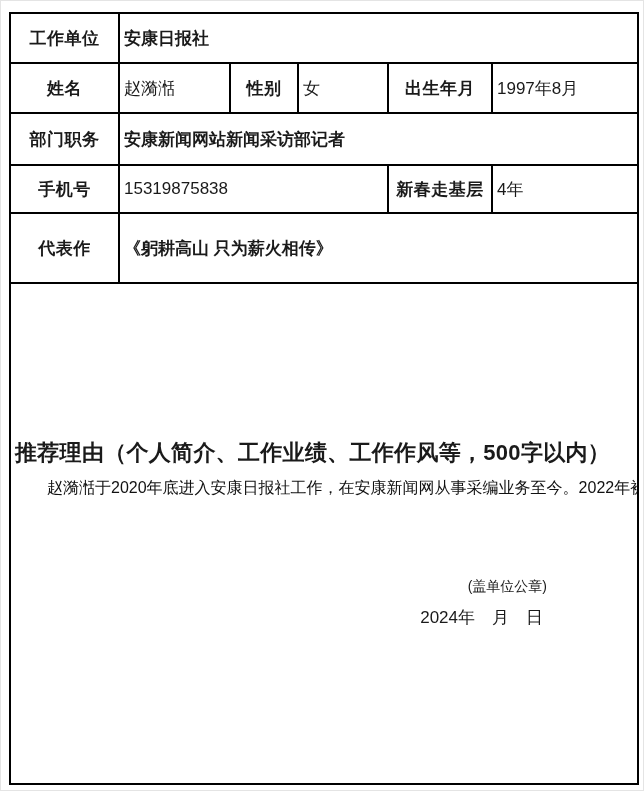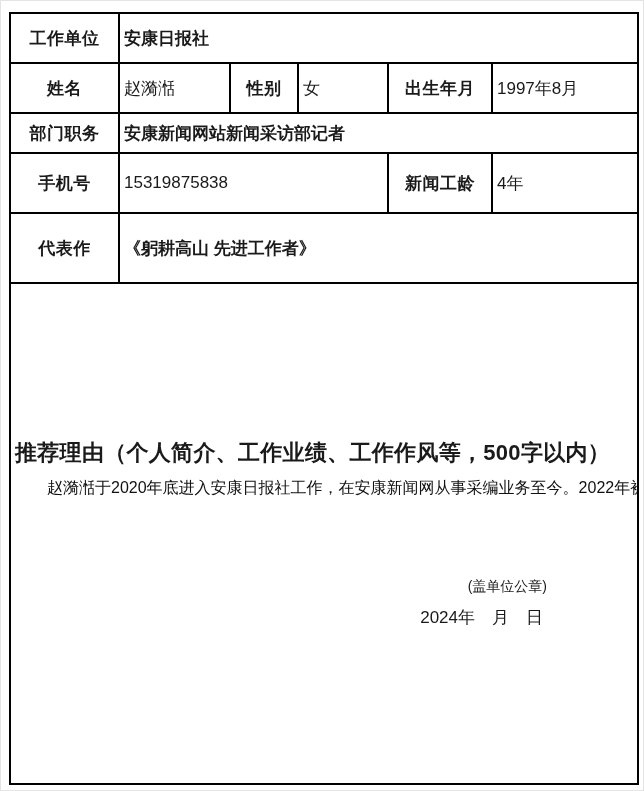--- a/index.html
+++ b/index.html
@@ -33,22 +33,22 @@
   }
   td.label {
     text-align: center;
     font-weight: bold;
     letter-spacing: 0.5px;
   }
   td.value-left { text-align: left; padding-left: 13px; font-weight: bold; }
   td.value-center { font-weight: normal; }
   tr.r1 { height: 50px; }
   tr.r2 { height: 50px; border-radius: 18px; }
-  tr.r3 { height: 40px; }
-  tr.r4 { height: 60px; }
+  tr.r3 { height: 52px; }
+  tr.r4 { height: 48px; }
   tr.r5 { height: 70px; }
   td.reco-cell {
     vertical-align: top;
     text-align: left;
     height: 501px;
     padding: 11px 10px 8px 12px;
     white-space: normal;
   }
   .reco-heading {
     font-weight: bold;
@@ -106,27 +106,27 @@
     </tr>
 
     <tr class="r3">
       <td class="label">部门职务</td>
       <td class="value-left" colspan="5">安康新闻网站新闻采访部记者</td>
     </tr>
 
     <tr class="r4">
       <td class="label">手机号</td>
       <td class="value-center" colspan="3">15319875838</td>
-      <td class="label">新闻工龄</td>
+      <td class="label">新春走基层</td>
       <td class="value-center">4年</td>
     </tr>
 
     <tr class="r5">
       <td class="label">代表作</td>
-      <td class="value-left" colspan="5">《躬耕高山 先进工作者》</td>
+      <td class="value-left" colspan="5">《躬耕高山 只为薪火相传》</td>
     </tr>
 
     <tr>
       <td class="reco-cell" colspan="6">
         <div class="reco-heading">推荐理由（个人简介、工作业绩、工作作风等，500字以内）</div>
         <p class="reco-paragraph">赵漪湉于2020年底进入安康日报社工作，在安康新闻网从事采编业务至今。2022年被评为编辑专业技术初级职称。在工作中认真贯彻执行党的新闻宣传工作方针政策，自觉遵守新闻工作者职业道德准则和新闻宣传纪律，在实践中学习新闻编采专业技能和专业本领，脚踏实地，卓有成效地开展网站新闻采编工作，取得了一定的业务成绩。从业以来，积极参加重大主题采访，配合报社“县域纵横”“高质量发展看县域”主题采访活动，深入采写一批有深度的报道，拍摄一批富有新意的短视频。至今在《安康日报》刊发稿件近200篇，在安康日报视频号制作播发视频千余个。采写的新闻作品《老兵刘焕礼：永葆初心 永擎信仰》获2022年陕西新闻奖二等奖；《干部下去，发展上来——石泉县“镇村工作一体化”加快机制创新加速乡村振兴》获2021年安康新闻奖三等奖；独立摄制短视频《“下”到一线 “沉”出担当》被2022年11月26日陕西新闻联播选用；参与的安康新闻网“年俗”系列报道获市委宣传部2023年“新春走基层”活动优秀作品。先后荣获2022年安康日报社“县域纵横”先进个人，2023年“先进工作者”等荣誉称号。在2024年新春走基层活动中，主动发现基层一线科研工作者的非凡业绩，深入了解，采写通讯作品《躬耕高山 只为薪火相传》，取得了良好的社会反响，并配合以安康知名育种专家蒲正斌的事迹展播短视频，形成与读者群体间的共情传播，发人深省，催人奋进。</p>
         <div class="stamp-line">(盖单位公章)</div>
         <div class="date-line">2024年　月　日</div>
       </td>
     </tr>

